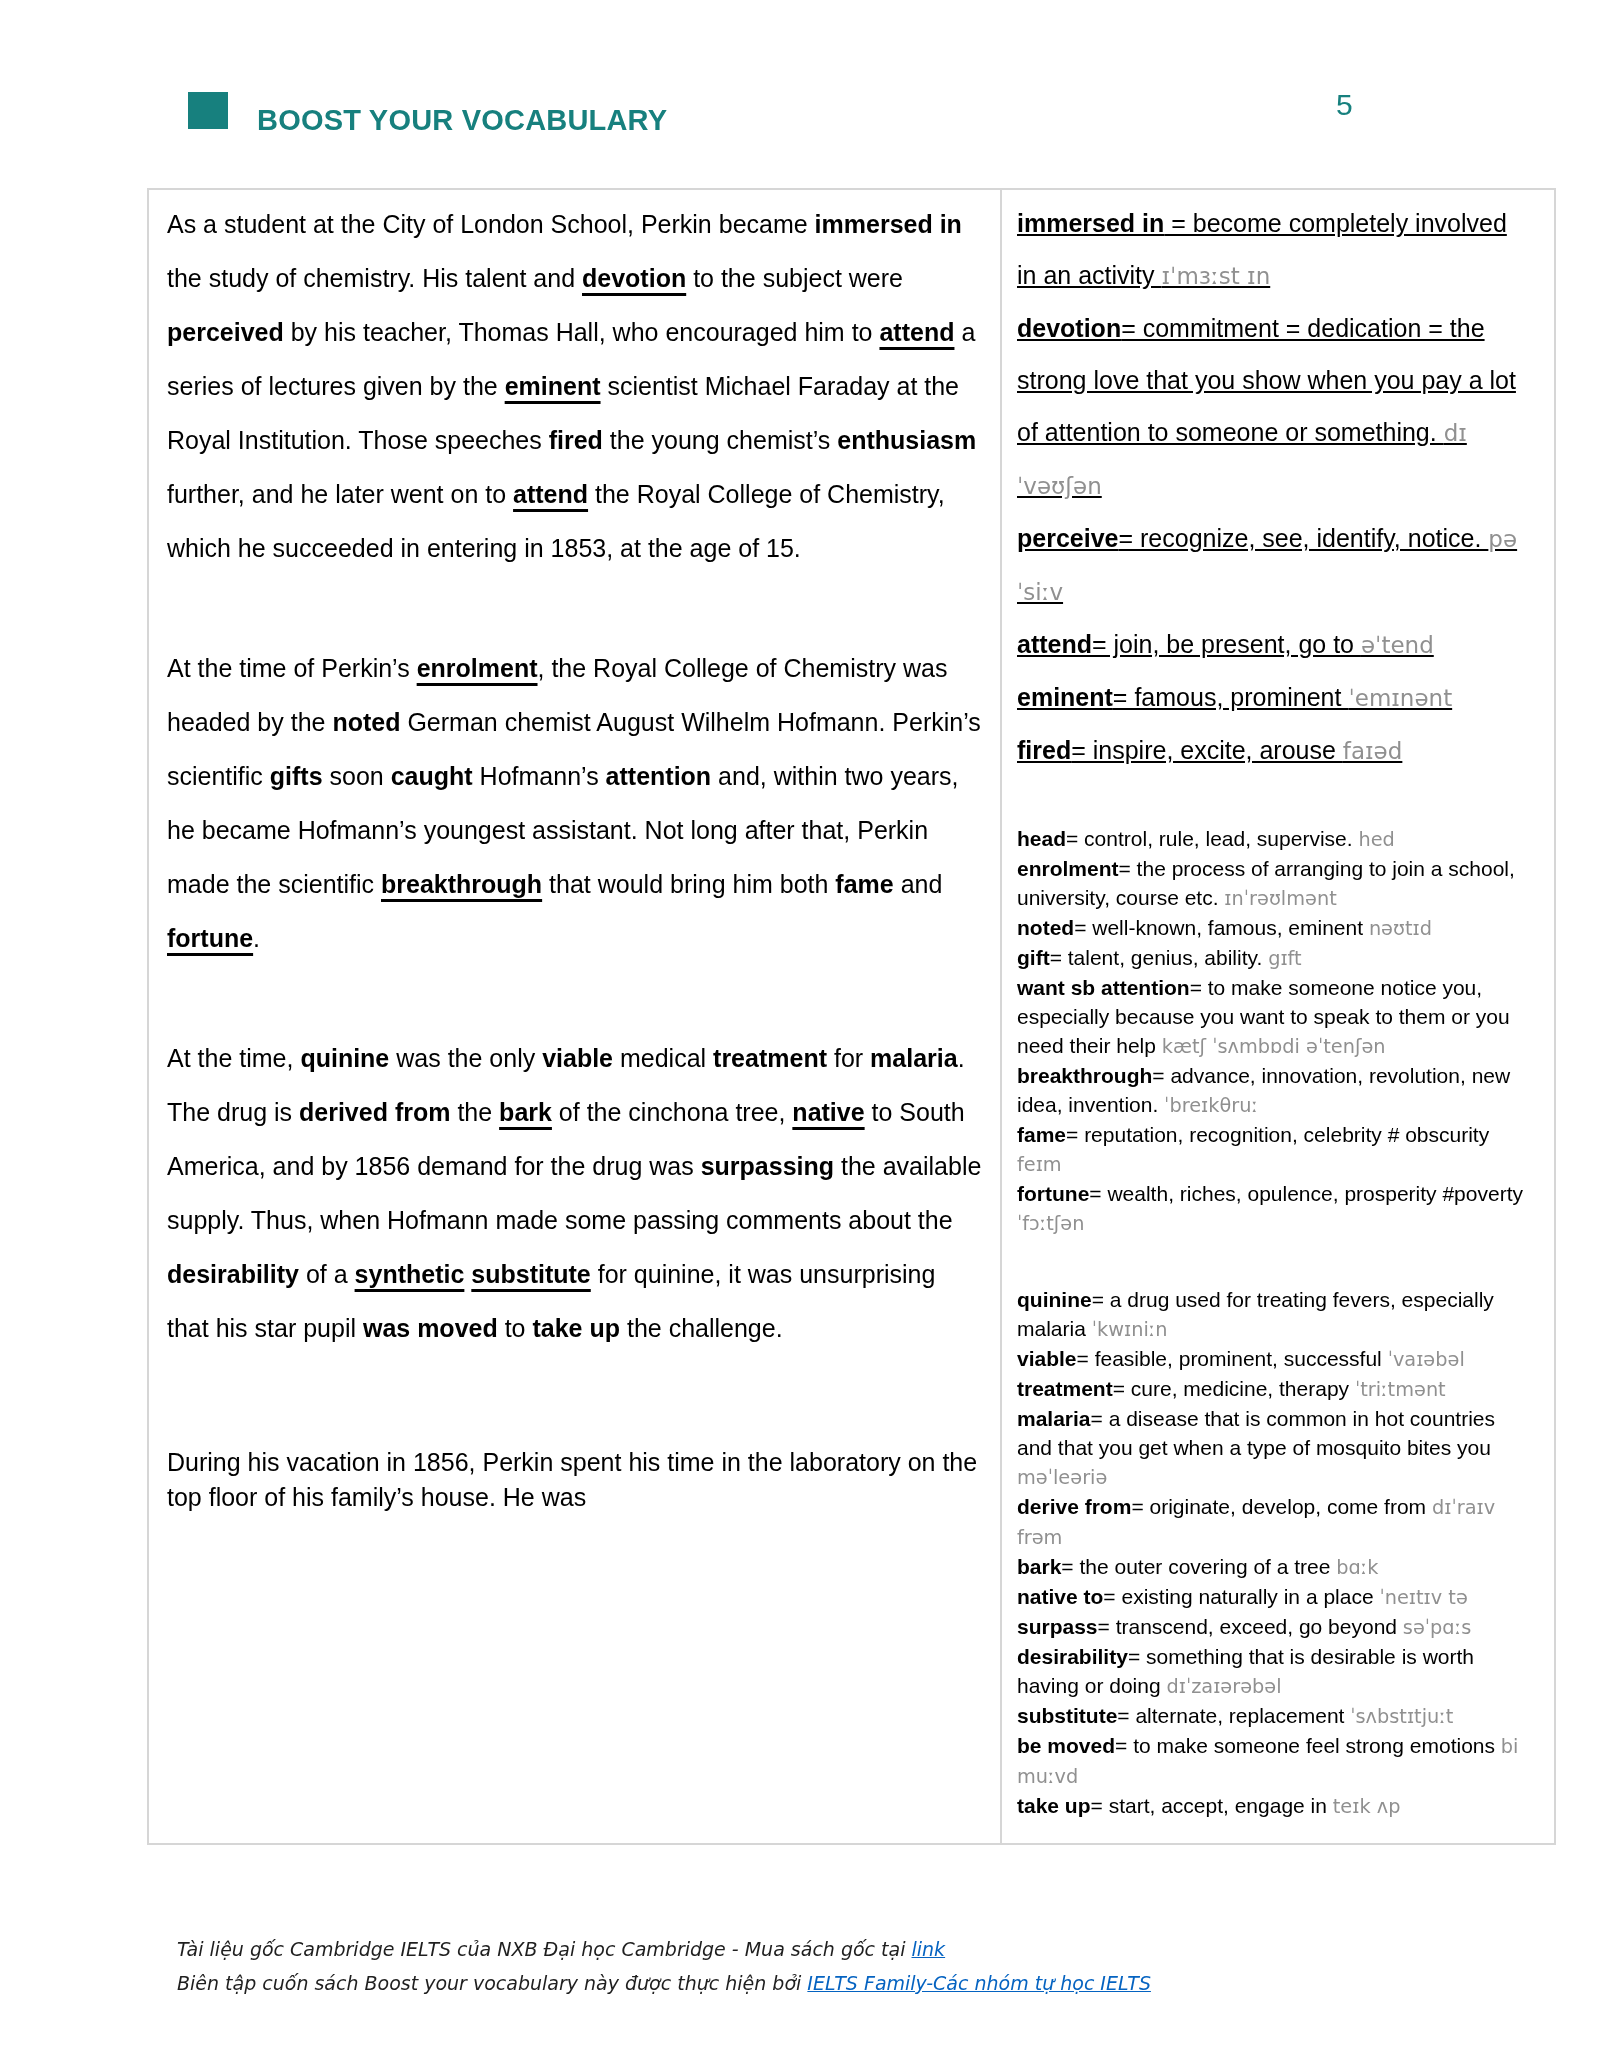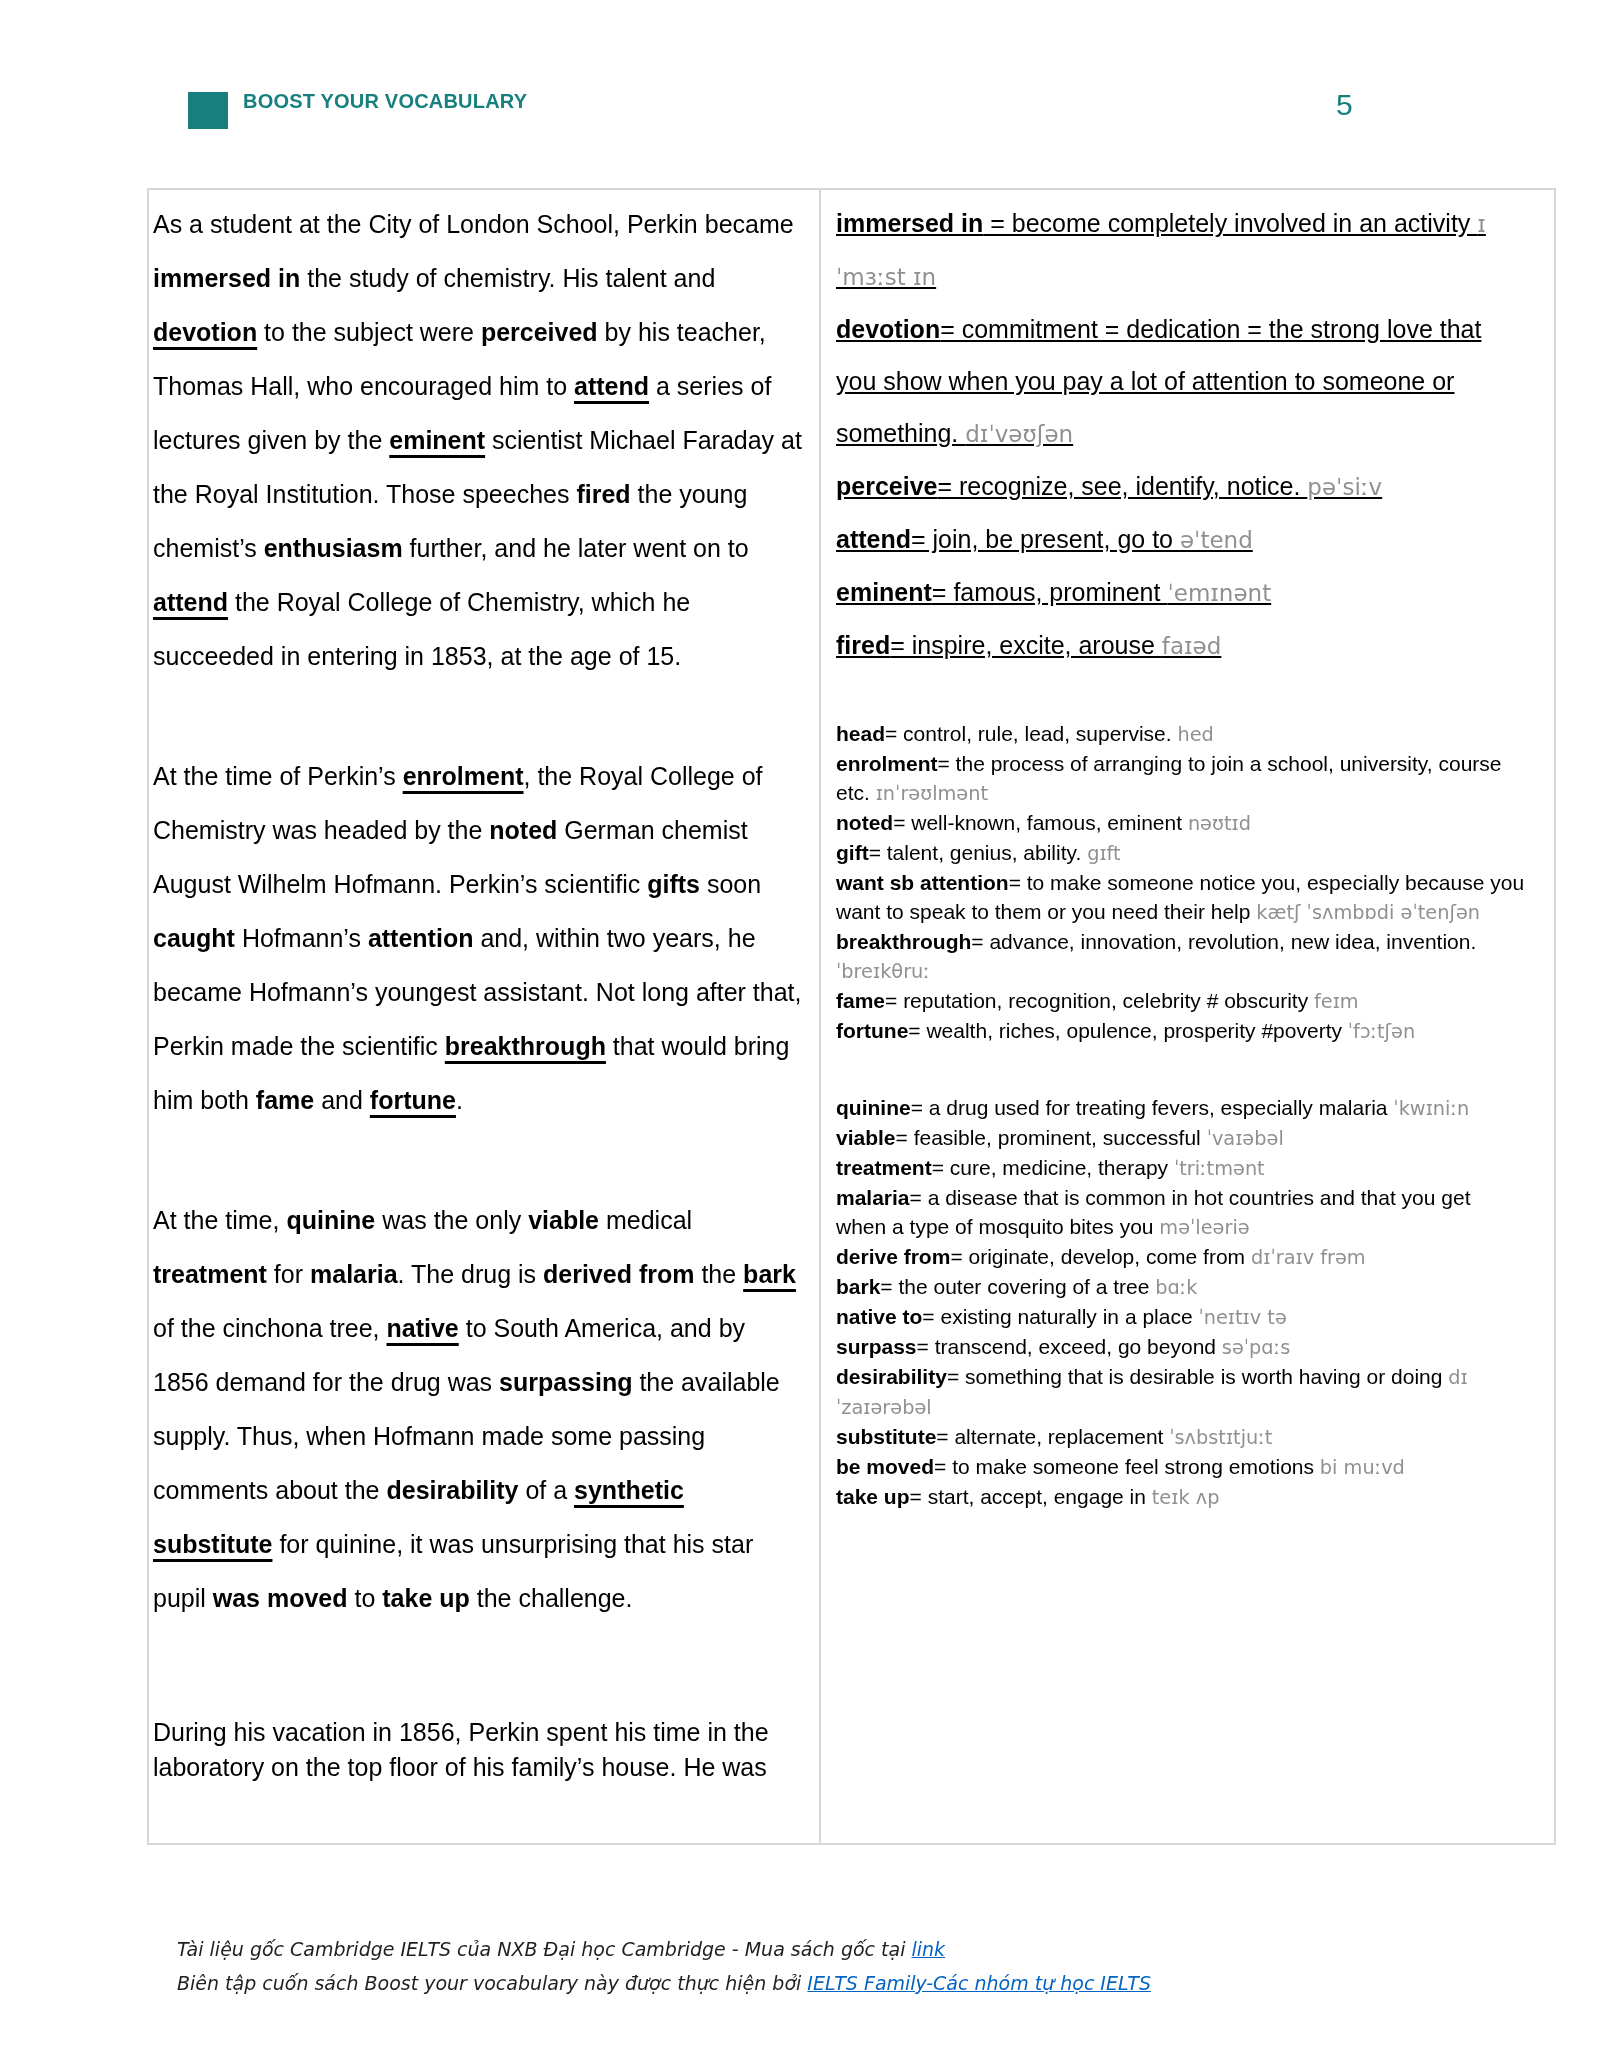--- a/index.html
+++ b/index.html
@@ -8,29 +8,29 @@
     --phonetic:#909090;
     --link:#0563c1;
     --ink:#000000;
   }
   html,body{margin:0;padding:0;background:#ffffff;}
   body{width:1600px;height:2070px;font-family:"Liberation Sans",sans-serif;color:var(--ink);}
   .page{position:relative;width:1600px;height:2070px;background:#fff;overflow:hidden;}
 
   
   .hdr-square{position:absolute;left:188px;top:92px;width:40px;height:37px;background:var(--teal);}
-  .hdr-title{position:absolute;left:241px;top:88px;margin:2px;font-size:20px;font-weight:700;
+  .hdr-title{position:absolute;left:241px;top:88px;margin:16px;font-size:29px;font-weight:700;
              color:var(--teal);letter-spacing:0.2px;white-space:nowrap;}
   .page-num{position:absolute;left:1336px;top:88px;font-size:30px;color:var(--teal);}
 
   
   .vocab-table{position:absolute;left:147px;top:188px;width:1409px;height:1657px;
                border:2px solid var(--border);box-sizing:border-box;display:flex;background:#fff;}
   .col{box-sizing:border-box;overflow:hidden;}
-  .passage{width:672px;border-right:2px solid var(--border);padding:7px 16px 0 4px;
+  .passage{width:853px;border-right:2px solid var(--border);padding:7px 16px 0 18px;
            font-size:25px;line-height:54px;}
   .passage p{margin:0 0 66px 0;}
   .passage p.tight{line-height:35px;margin:0;padding-top:24px;}
   .passage .b{font-weight:700;}
   .passage .u{text-decoration:underline;text-decoration-thickness:2.5px;text-underline-offset:6px;}
 
   .glossary{flex:1;padding:7px 28px 0 15px;}
   .group.large{font-size:25px;line-height:52px;text-decoration:underline;}
   .group.small{font-size:21px;line-height:29px;}
   .group + .group{margin-top:47px;}

